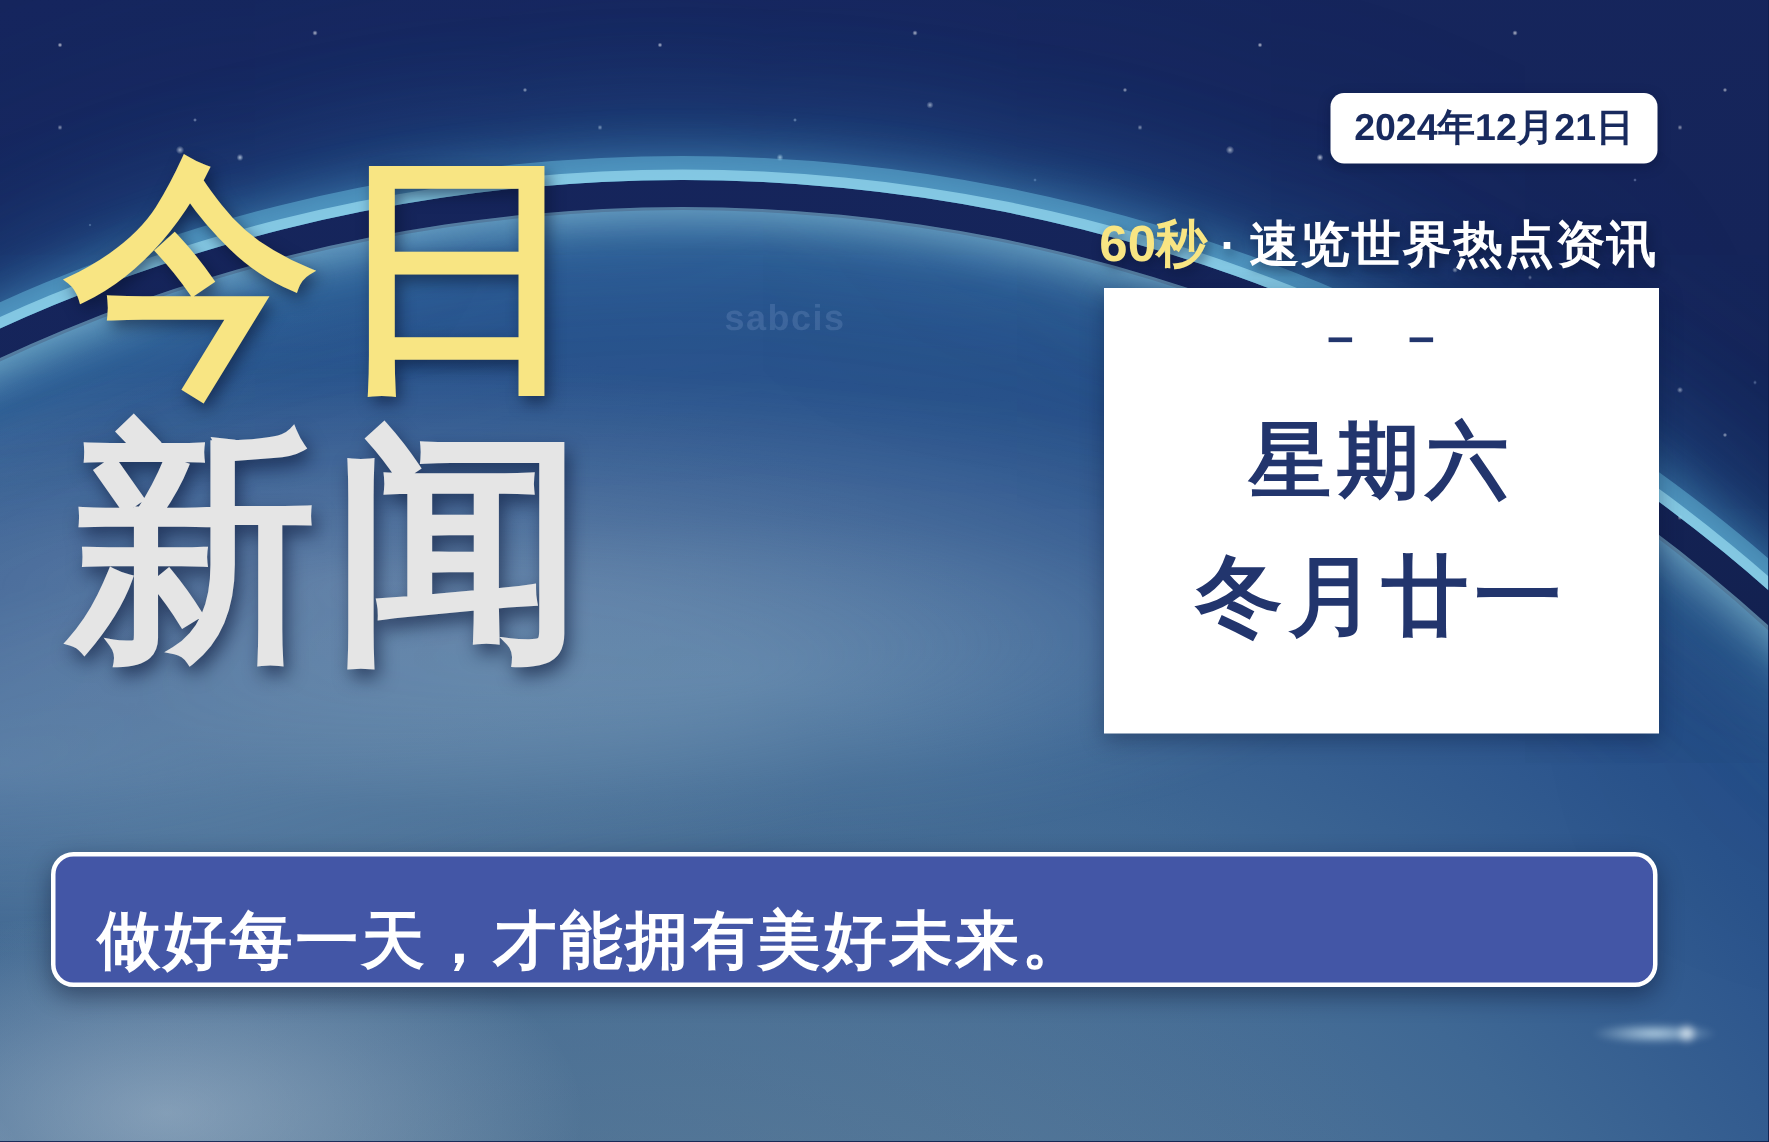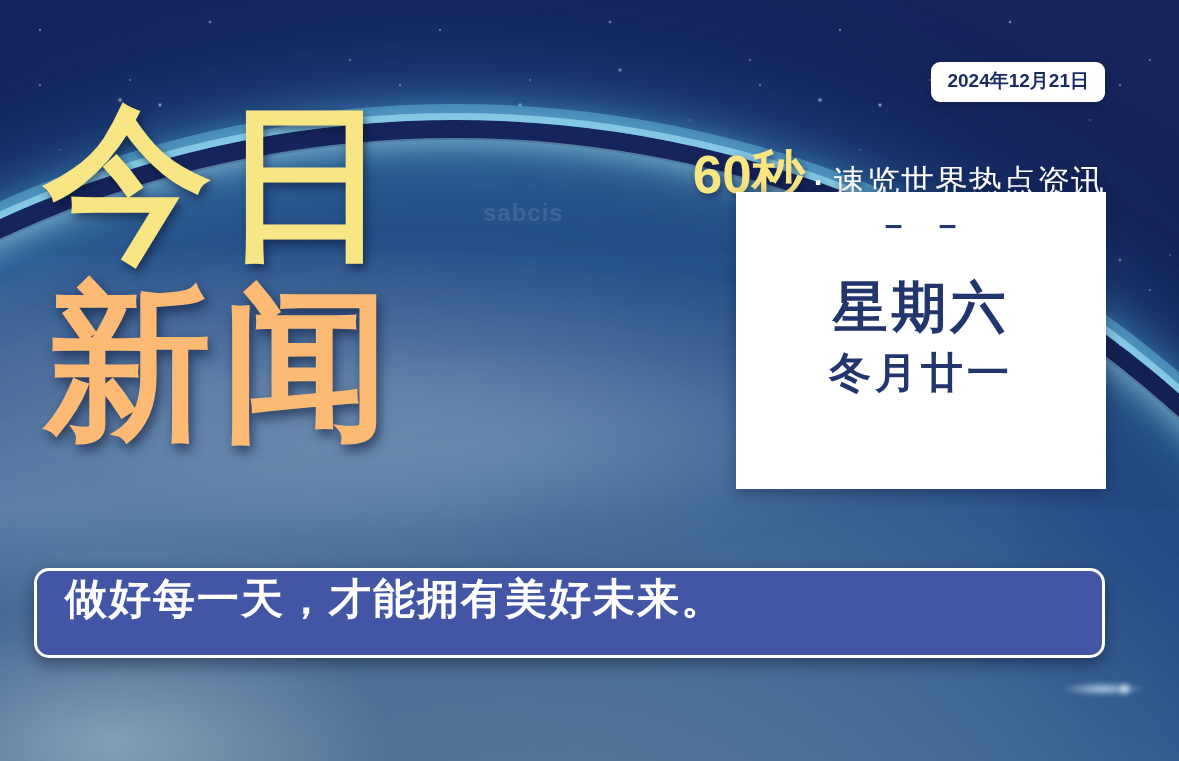--- a/index.html
+++ b/index.html
@@ -167,21 +167,21 @@
     font-size: 168px;
     line-height: 0.99;
     letter-spacing: 10px;
     white-space: nowrap;
   }
   .hl-top {
     color: #f8e583;
     text-shadow: 3px 5px 10px rgba(8,18,48,.55);
   }
   .hl-bot {
-    color: #fdba74;
+    color: #e5e5e5;
     margin-top: 14px;
     text-shadow: 3px 6px 12px rgba(10,22,55,.60);
   }
 
   
   .watermark {
     position: absolute;
     left: 483px;
     top: 199px;
     font-size: 24px;
@@ -190,55 +190,55 @@
     color: rgba(170,195,235,.17);
   }
 
   
   .date-pill {
     position: absolute;
     right: 74px;
     top: 62px;
     background: #ffffff;
     color: #182a5e;
-    font-size: 19px;
+    font-size: 25px;
     font-weight: 700;
     padding: 6px 16px 8px;
     border-radius: 9px;
     letter-spacing: 0px;
     box-shadow: 0 2px 8px rgba(5,15,45,.35);
     white-space: nowrap;
   }
 
   
   .tagline {
     position: absolute;
     right: 74px;
     top: 140px;
     display: flex;
     align-items: baseline;
     white-space: nowrap;
     text-shadow: 2px 3px 7px rgba(8,18,48,.55);
   }
   .tag-60 {
     color: #f8e583;
-    font-size: 53px;
+    font-size: 34px;
     font-weight: 700;
     letter-spacing: 0px;
   }
   .tag-dot {
     color: #ffffff;
     font-size: 31px;
     font-weight: 700;
     margin: 0 9px;
   }
   .tag-rest {
     color: #ffffff;
     font-size: 33px;
-    font-weight: 400;
+    font-weight: 700;
     letter-spacing: 1px;
   }
 
   
   .info-card {
     position: absolute;
     left: 736px;
     top: 192px;
     width: 370px;
     height: 297px;
@@ -267,39 +267,39 @@
     position: relative;
     top: -2px;
   }
   .weekday {
     margin-top: 28px;
     font-size: 55px;
     font-weight: 700;
     letter-spacing: 4px;
   }
   .lunar {
-    margin-top: 0;
-    font-size: 42px;
+    margin-top: 14px;
+    font-size: 58px;
     font-weight: 700;
     letter-spacing: 4px;
   }
 
   
   .slogan {
     position: absolute;
     left: 34px;
     top: 568px;
     width: 1071px;
     height: 90px;
     box-sizing: border-box;
     background: #4356a6;
     border: 3px solid #ffffff;
     border-radius: 15px;
     display: flex;
-    align-items: flex-start;
+    align-items: flex-end;
     box-shadow: 0 6px 16px rgba(6,14,40,.45);
   }
   .slogan-text {
     color: #ffffff;
     font-size: 42px;
     font-weight: 700;
     letter-spacing: 2px;
     padding-left: 28px;
     white-space: nowrap;
   }

